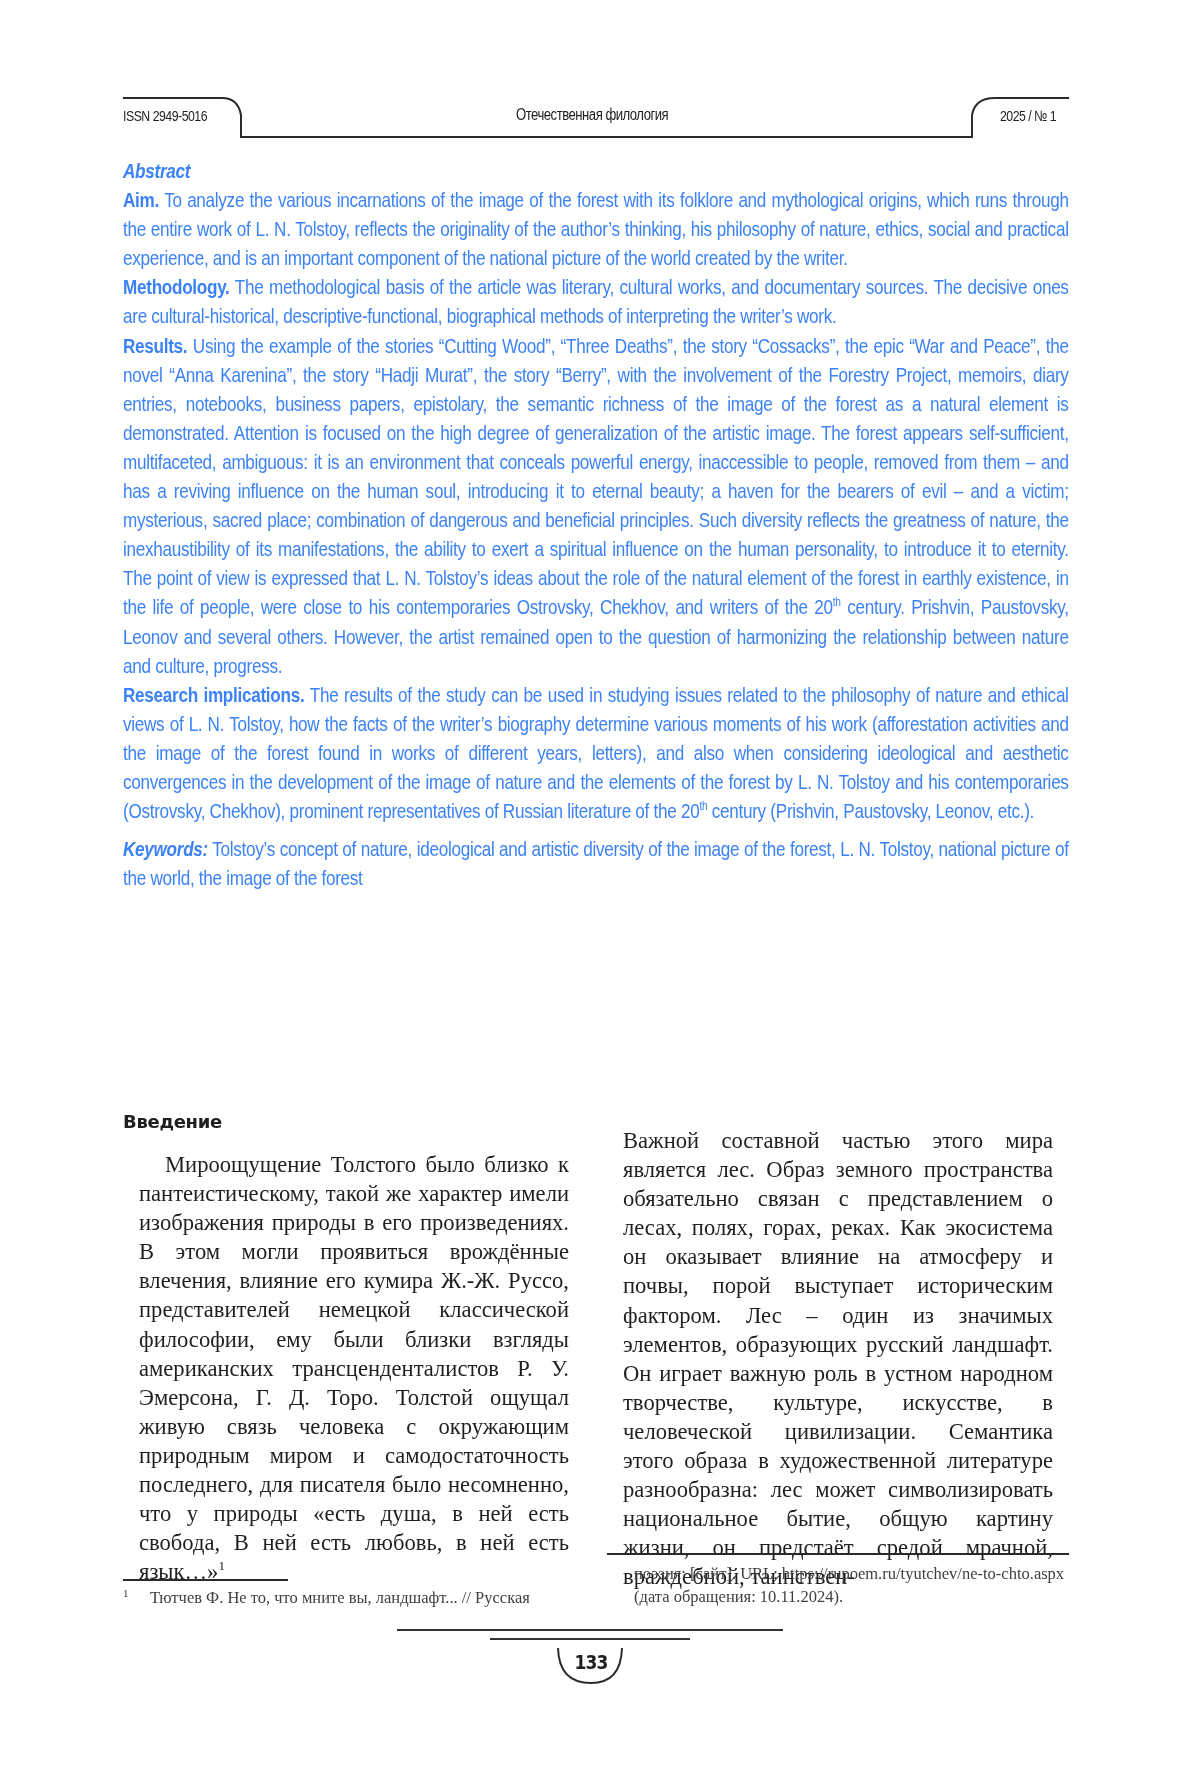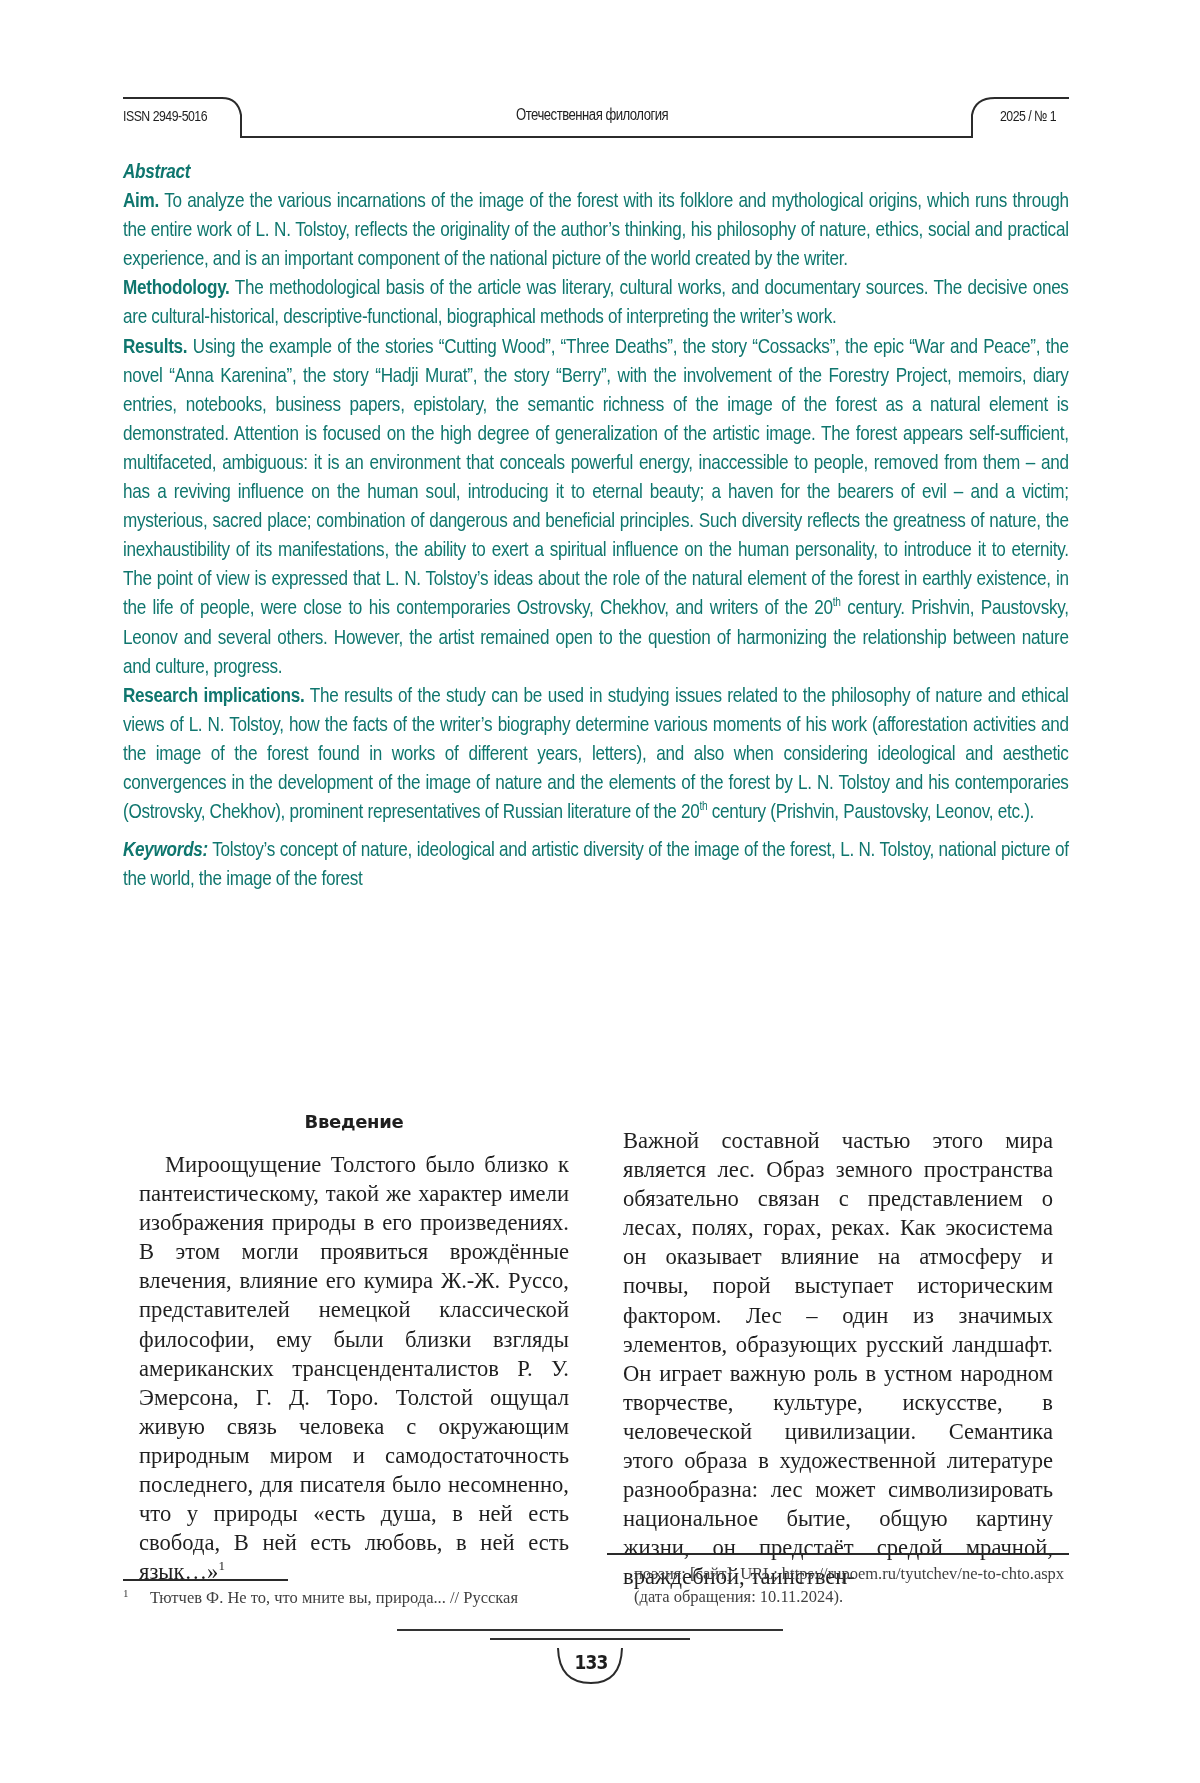--- a/index.html
+++ b/index.html
@@ -9,37 +9,37 @@
   .running-header { position: absolute; left: 0; top: 0; width: 1136px; height: 150px; }
   .running-header svg { position: absolute; left: 0; top: 0; }
   .hdr-text { position: absolute; font-family: "Liberation Sans", sans-serif; font-size: 15px; letter-spacing: -0.6px; transform: scaleX(0.82); transform-origin: left center; color: #1e1e1e; }
   .hdr-issn { left: 123px; top: 107px; }
   .hdr-journal { left: 516px; top: 106px; font-size: 16px; }
   .hdr-issue { left: 1000px; top: 107px; }
 
   
   .abstract { position: absolute; left: 123px; top: 157px; width: 946px;
     font-family: "Liberation Sans", sans-serif; font-size: 20.3px; line-height: 29.1px;
-    text-align: justify; color: #0f766e; letter-spacing: -0.35px; }
+    text-align: justify; color: #3b82f6; letter-spacing: -0.35px; }
   .abstract .cond { display: block; transform: scaleX(0.845); transform-origin: left top; width: 118.3%; }
   .abstract p { margin: 0; }
   .abstract .head { font-weight: bold; font-style: italic; }
   .abstract b { font-weight: bold; }
   .abstract sup { font-size: 12px; line-height: 0; vertical-align: 8px; }
   .keywords { margin-top: 9px !important; }
   .keywords b { font-style: italic; }
 
   
   .col { position: absolute; width: 462px; font-family: "Liberation Serif", serif;
     font-size: 22.6px; line-height: 29.1px; text-align: justify; color: #1f1f1f; }
   .col p { margin: 16px; }
   .col-left { left: 123px; top: 1110px; }
   .col-right { left: 607px; top: 1110px; }
   .section-title { font-family: "DejaVu Sans", sans-serif; font-weight: bold; font-size: 18px;
-    text-align: center; margin: 0 0 6px 0 !important; line-height: 24px; letter-spacing: -0.3px; }
+    margin: 0 0 6px 0 !important; line-height: 24px; letter-spacing: -0.3px; }
   .indent { text-indent: 26px; }
   .col sup { font-size: 13px; line-height: 0; vertical-align: 9px; }
 
   
   .fn-rule-left { position: absolute; left: 123px; top: 1579px; width: 165px; height: 0; border-top: 2px solid #2a2a2a; }
   .fn-rule-right { position: absolute; left: 607px; top: 1553px; width: 462px; height: 0; border-top: 2px solid #2a2a2a; }
   .footnote { position: absolute; font-family: "Liberation Serif", serif; font-size: 16.5px; line-height: 22.5px; color: #404040; }
   .fn-left { left: 123px; top: 1587px; width: 462px; }
   .fn-left .fn-num { display: inline-block; width: 27px; font-size: 11px; vertical-align: 6px; line-height: 0; }
   .fn-right { left: 634px; top: 1563px; width: 436px; }
@@ -80,21 +80,21 @@
   <p class="indent"><span>Мироощущение Толстого было близко к пантеистическому, такой же характер имели изображения природы в его произведениях. В этом могли проявиться врождённые влечения, влияние его кумира Ж.-Ж. Руссо, представителей немецкой классической философии, ему были близки взгляды американских трансценденталистов Р. У. Эмерсона, Г. Д. Торо. Толстой ощущал живую связь человека с окружающим природным миром и самодостаточность последнего, для писателя было несомненно, что у природы «есть душа, в ней есть свобода, В ней есть любовь, в ней есть язык…»</span><sup>1</sup></p>
 </div>
 
 <div class="col col-right">
   <p>Важной составной частью этого мира является лес. Образ земного пространства обязательно связан с представлением о лесах, полях, горах, реках. Как экосистема он оказывает влияние на атмосферу и почвы, порой выступает историческим фактором. Лес – один из значимых элементов, образующих русский ландшафт. Он играет важную роль в устном народном творчестве, культуре, искусстве, в человеческой цивилизации. Семантика этого образа в художественной литературе разнообразна: лес может символизировать национальное бытие, общую картину жизни, он предстаёт средой мрачной, враждебной, таинствен-</p>
 </div>
 
 <div class="fn-rule-left"></div>
 <div class="fn-rule-right"></div>
 <div class="footnote fn-left">
-  <span class="fn-num">1</span><span>Тютчев Ф. Не то, что мните вы, природа... // Русская</span>
+  <span class="fn-num">1</span><span>Тютчев Ф. Не то, что мните вы, ландшафт... // Русская</span>
 </div>
 <div class="footnote fn-right">поэзия: [сайт]. URL: https://rupoem.ru/tyutchev/ne-to-chto.aspx (дата обращения: 10.11.2024).</div>
 
 <div class="folio-rule-1"></div>
 <div class="folio-rule-2"></div>
 <svg class="folio-arc" width="72" height="42">
   <path d="M3 3 Q4 38 36 38 Q66 38 67 3" fill="none" stroke="#2b2b2b" stroke-width="2"></path>
 </svg>
 <div class="folio-num">133</div>
 

